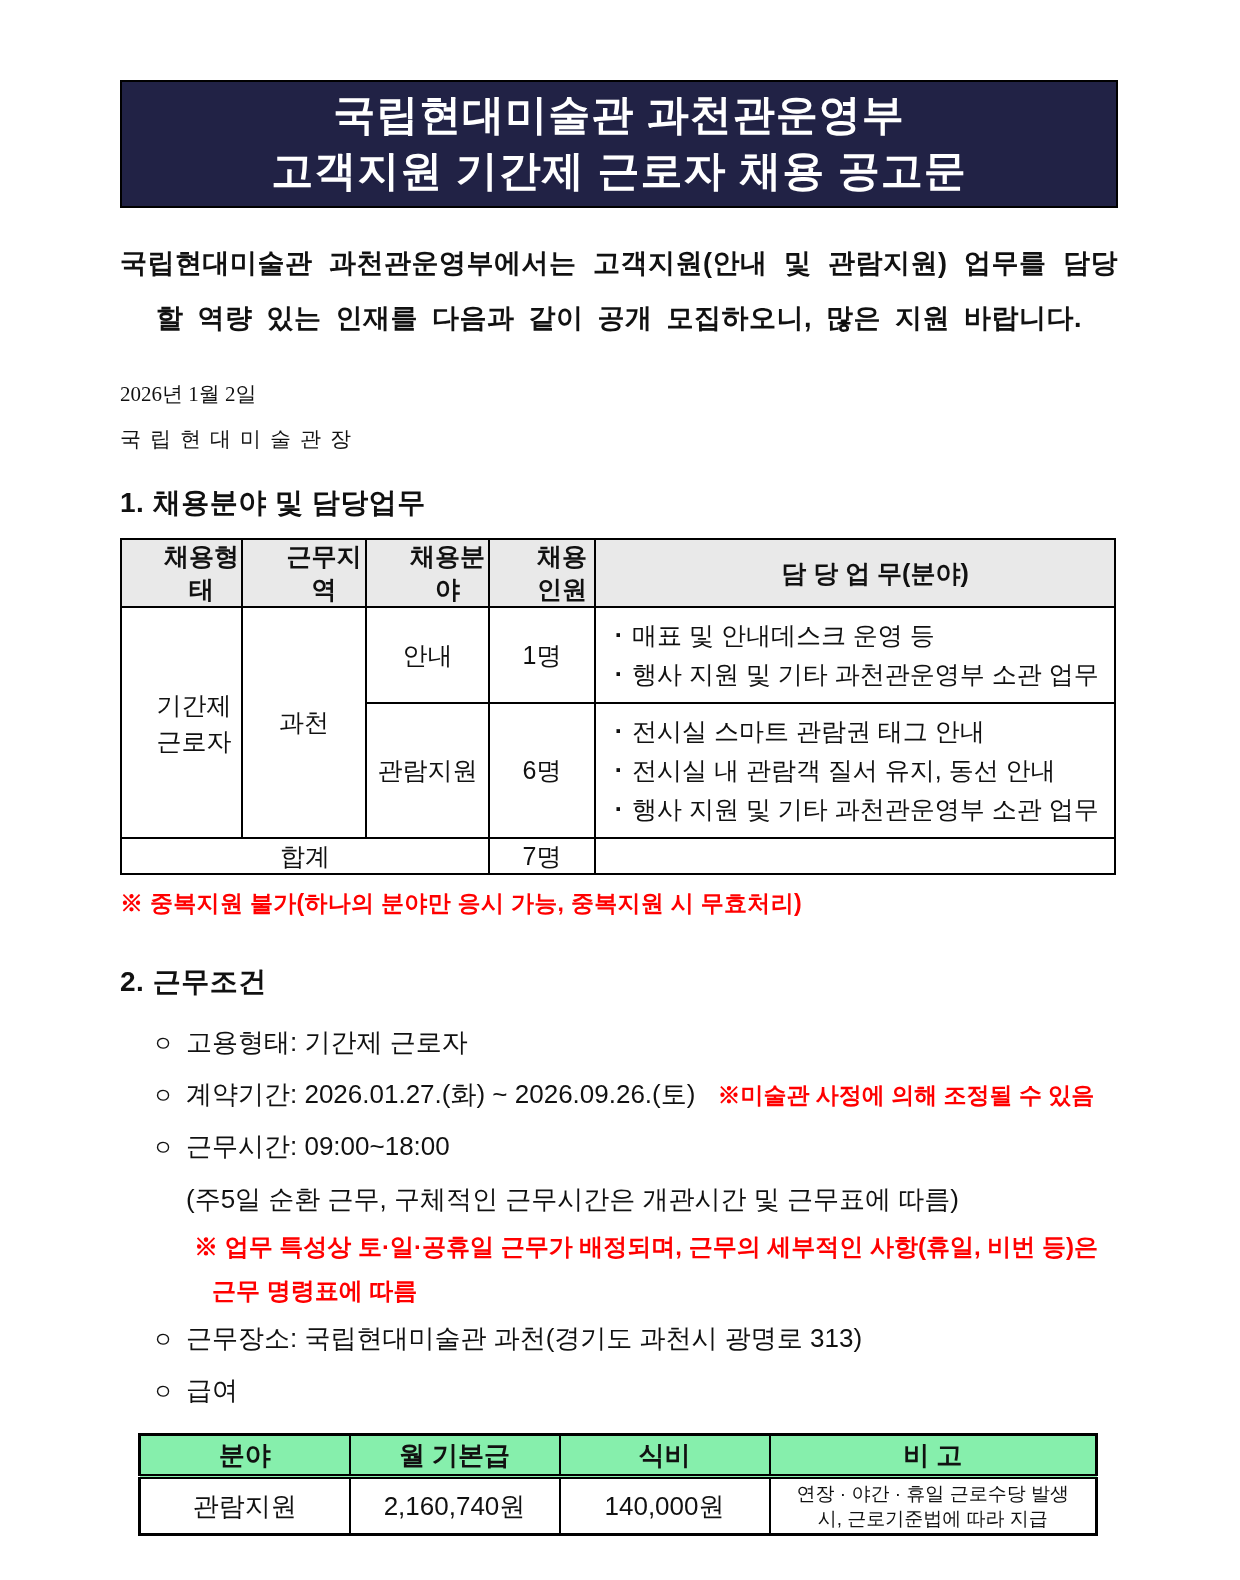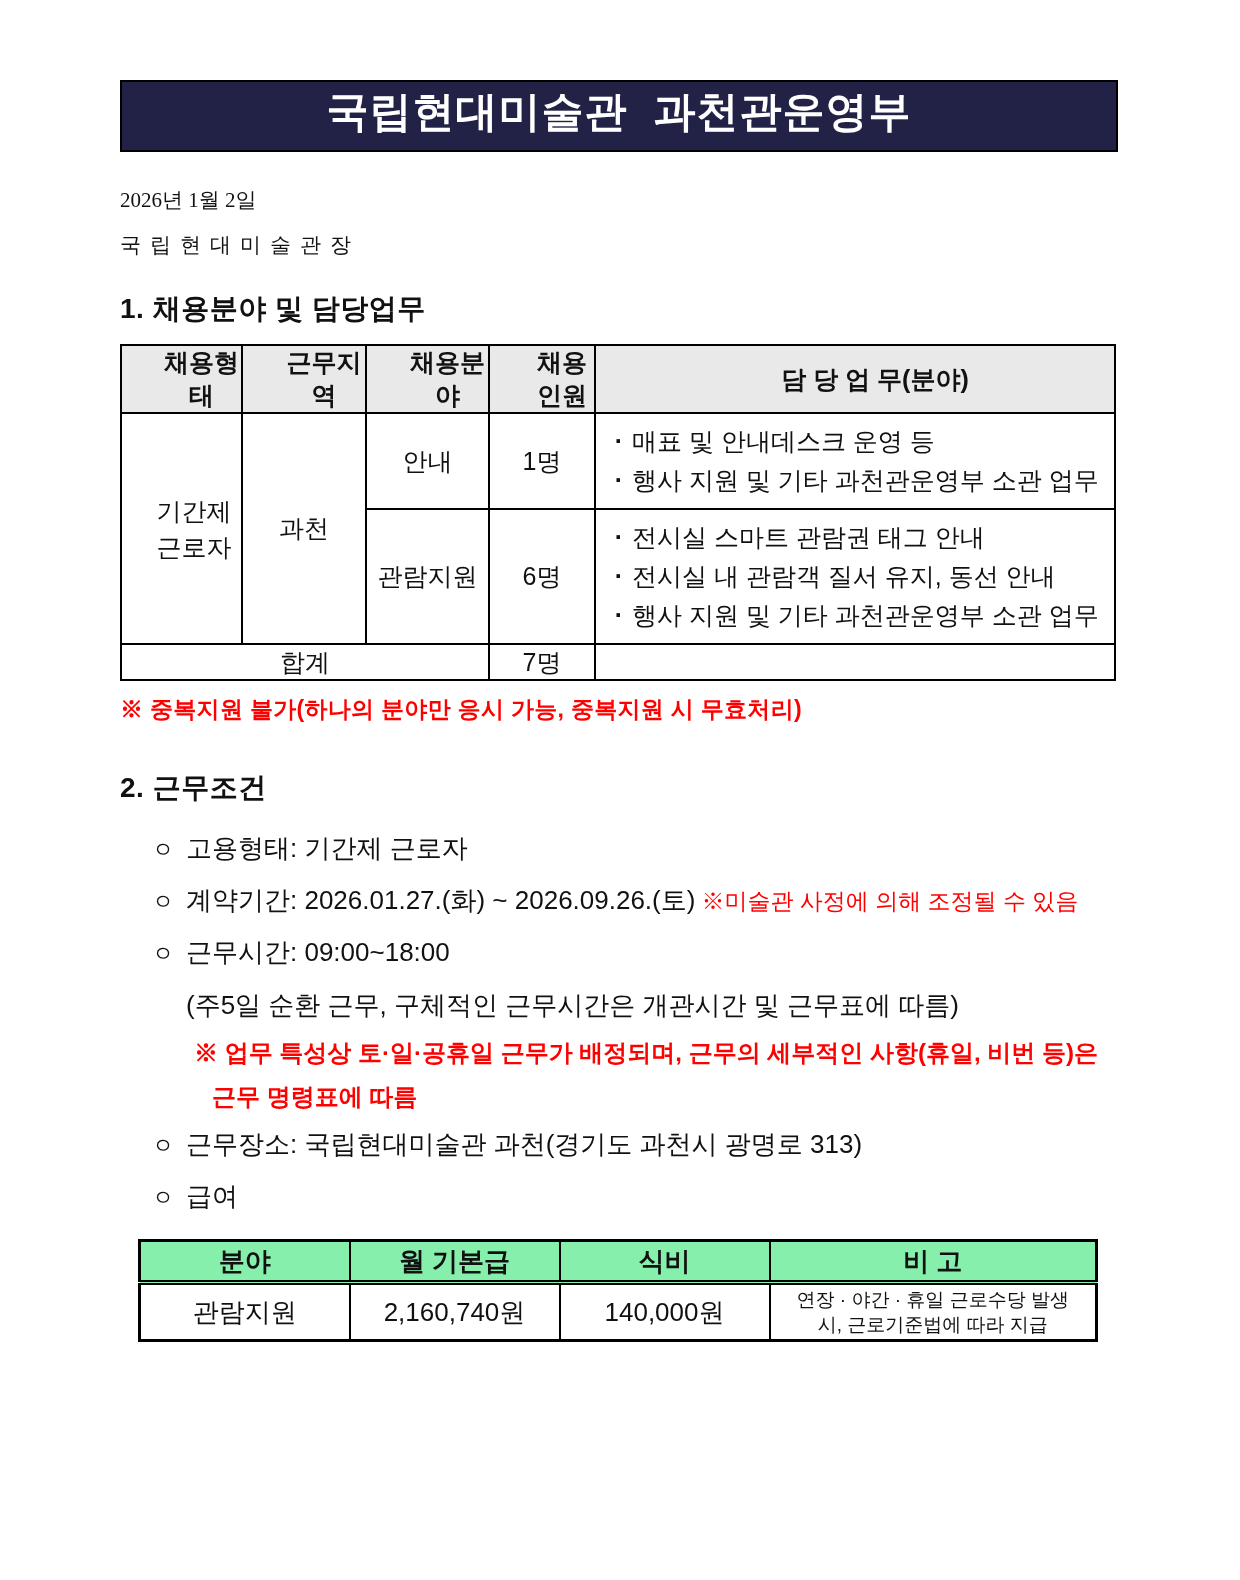--- a/index.html
+++ b/index.html
@@ -12,21 +12,20 @@
   }
   .page { padding:80px 122px 0 120px; }
 
   
   .banner {
     background:#212245;
     border:2px solid #000;
     color:#fff;
     text-align:center;
     padding:5px 0 7px 0;
-    font-family:Liberation Mono, monospace;
   }
   .banner .line {
     font-size:42px; font-weight:bold; line-height:56px; letter-spacing:1px;
   }
 
   
   .intro {
     margin-top:28px;
     font-size:27px; font-weight:600; line-height:55px;
     text-align:justify; text-align-last:center;
@@ -79,21 +78,21 @@
   
   .cond-list { margin-top:16px; }
   .cond-item {
     display:flex; align-items:baseline;
     padding-left:32px; font-size:26px; line-height:50px;
   }
   .cond-item .marker {
     flex:0 0 34px; font-size:22px; line-height:50px;
   }
   .inline-red {
-    color:#FF0000; font-weight:normal; font-size:23px; margin-left:6px;
+    color:#FF0000; font-weight:bold; font-size:23px; margin-left:22px;
   }
   .sub-line {
     padding-left:66px; font-size:26px; line-height:52px;
   }
   .red-line {
     padding-left:74px; color:#FF0000; font-weight:bold;
     font-size:24px; line-height:44px;
   }
   .red-line.cont { padding-left:92px; }
 
@@ -114,22 +113,24 @@
   }
   td.remark span { display:block; font-size:19px; line-height:25px; }
 </style>
 </head>
 <body>
 
 <div class="page">
 
   <div class="banner">
     <div class="line">국립현대미술관 과천관운영부</div>
+    <div class="line">고객지원 기간제 근로자 채용 공고문</div>
   </div>
 
+  <p class="intro">국립현대미술관 과천관운영부에서는 고객지원(안내 및 관람지원) 업무를 담당할 역량 있는 인재를 다음과 같이 공개 모집하오니, 많은 지원 바랍니다.</p>
 
   <div class="date-block">
     <div>2026년 1월 2일</div>
     <div class="signer">국립현대미술관장</div>
   </div>
 
   <h2 class="section-title s1-title">1. 채용분야 및 담당업무</h2>
 
   <table class="t1">
     <colgroup>

